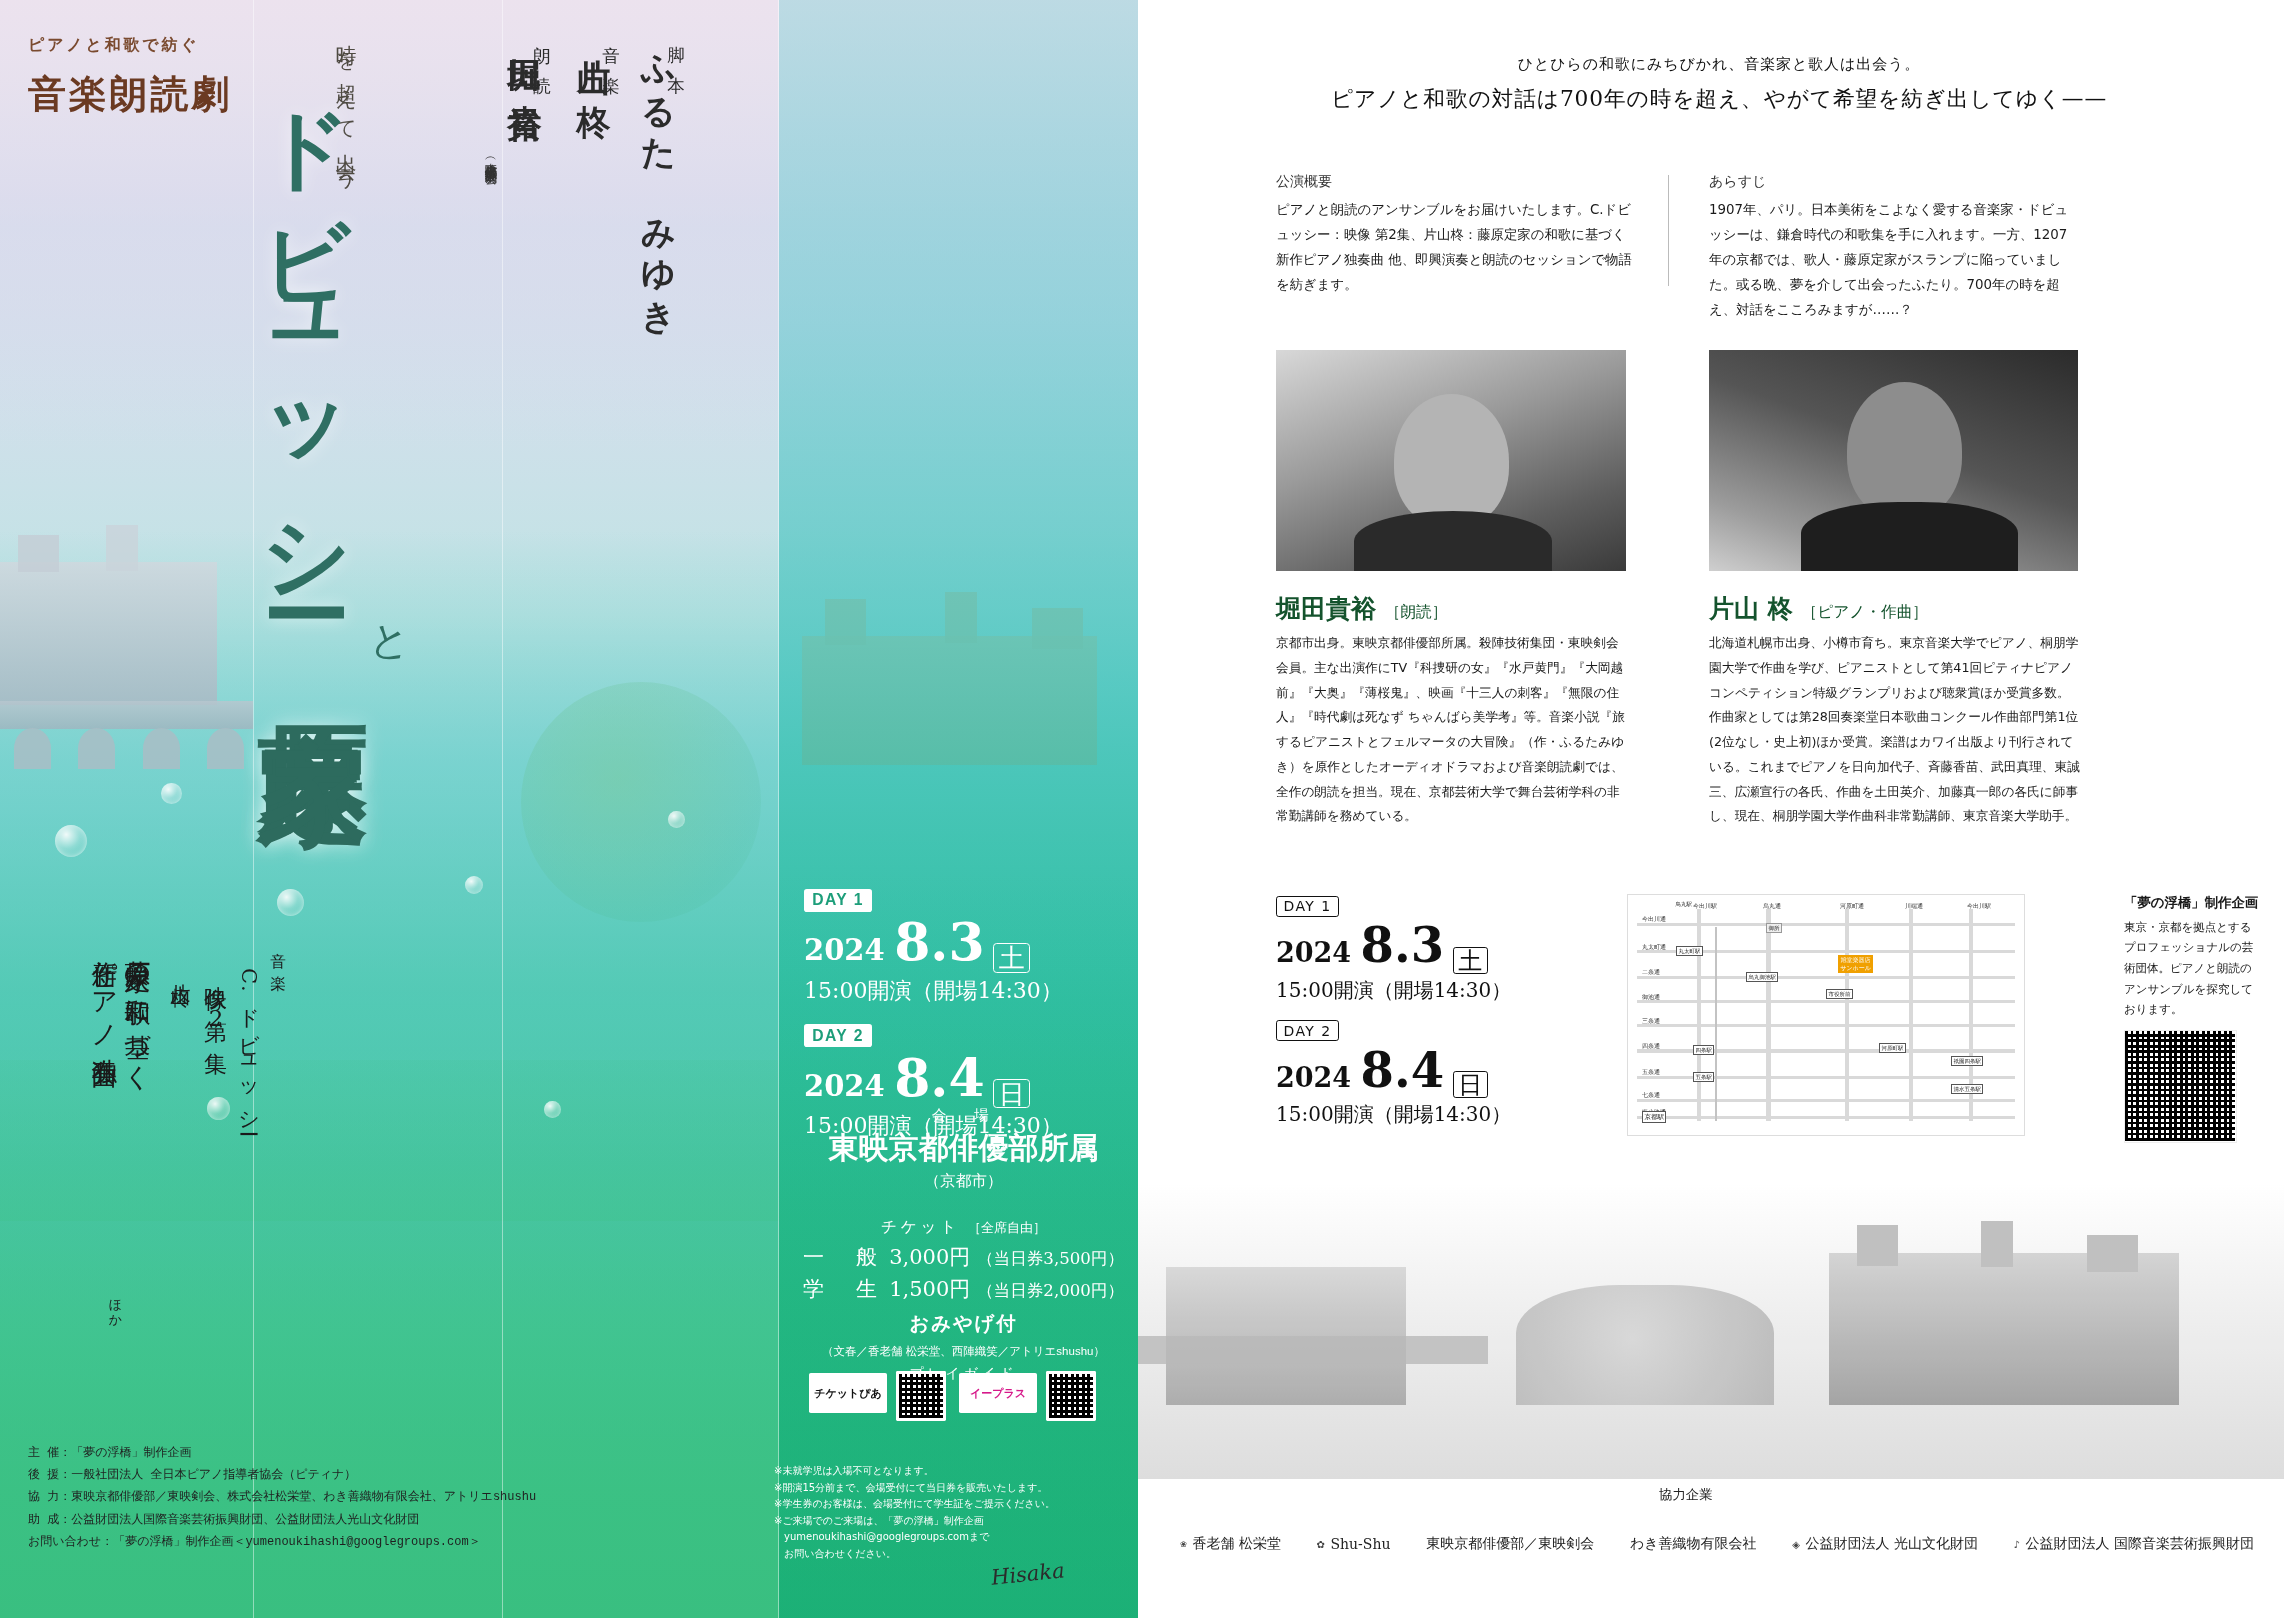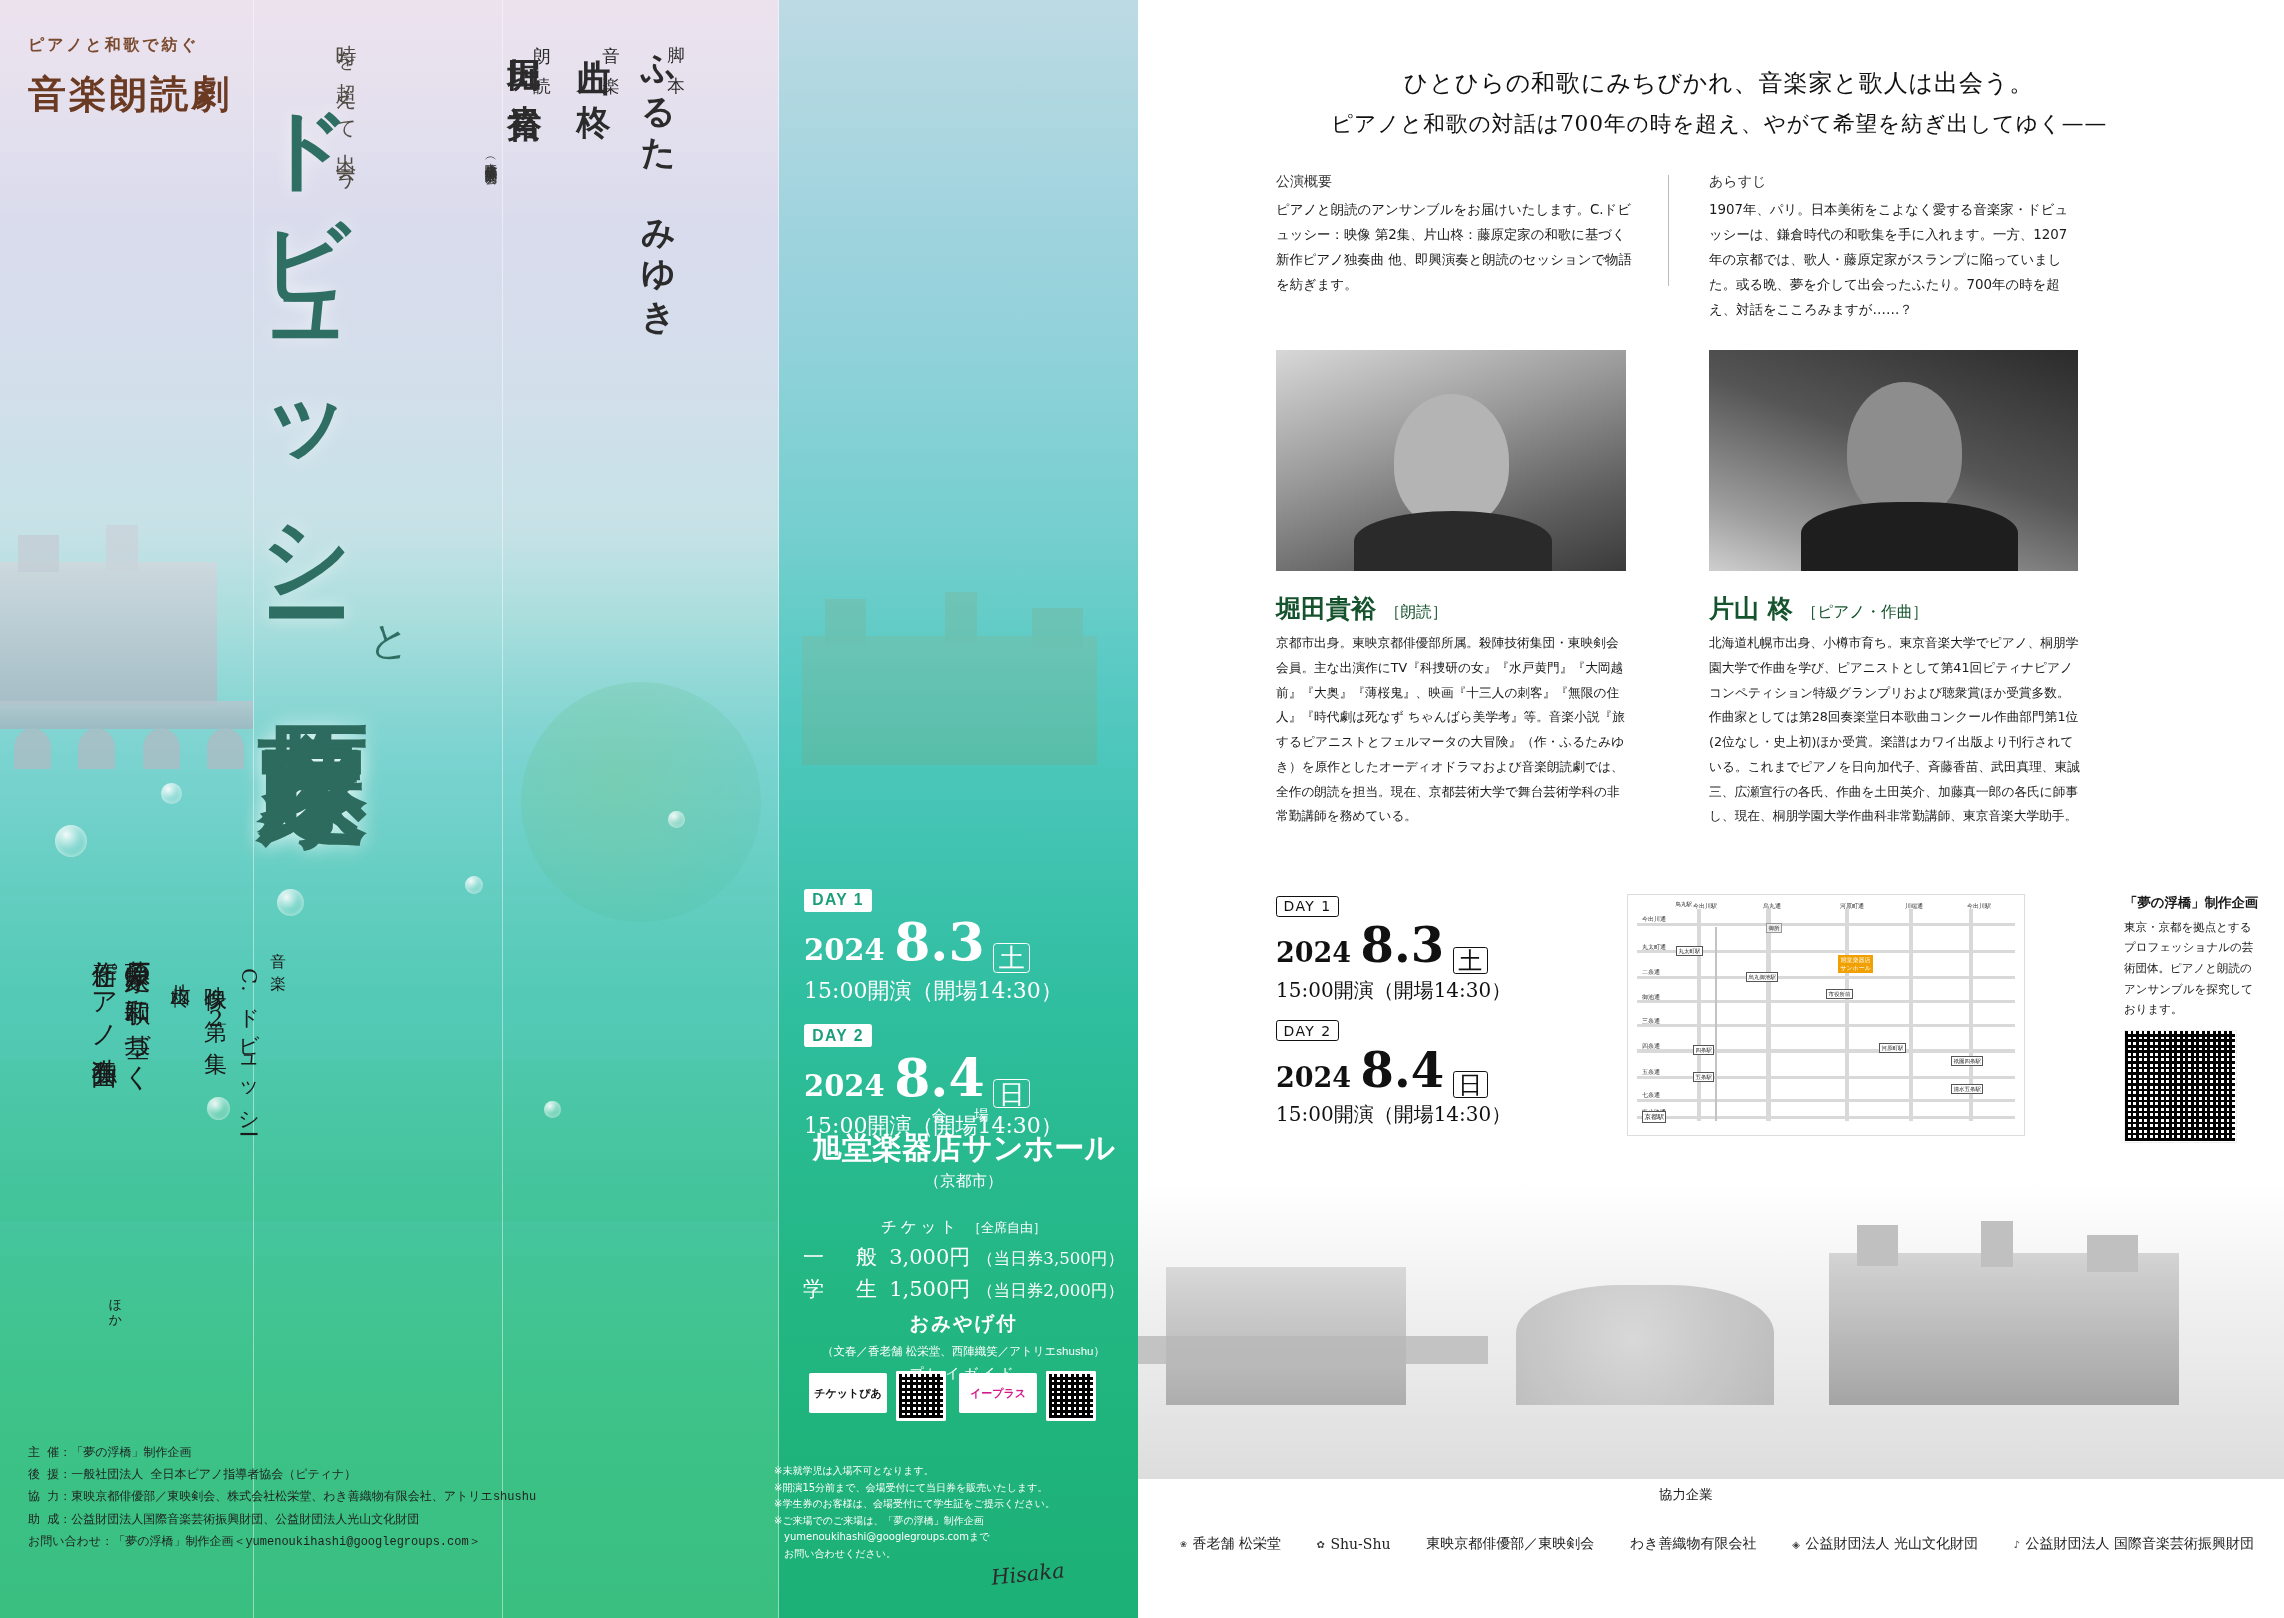--- a/index.html
+++ b/index.html
@@ -95,21 +95,21 @@
     background-blend-mode:multiply;}
   .qr-frame{position:absolute;background:#fff;padding:2.8px;border-radius:1.4px;}
 
   #notes{position:absolute;left:774px;top:1463px;width:343px;color:#fff;font-size:10px;line-height:1.65;font-family:"DejaVu Sans",sans-serif;}
   #sign{position:absolute;left:991px;top:1562px;font-size:21px;color:#2b2b2b;font-family:"DejaVu Serif",serif;font-style:italic;transform:rotate(-6deg);}
 
   
   #back{position:absolute;left:1138px;top:0;width:1146px;height:1618px;background:#ffffff;}
 
   #lead{position:absolute;left:166px;top:55px;width:830px;text-align:center;font-family:"DejaVu Serif",serif;color:#111;}
-  #lead .l1{font-size:24px;letter-spacing:0.9px;margin-top:12px;}
+  #lead .l1{font-size:15px;letter-spacing:0.9px;}
   #lead .l2{font-size:21.7px;letter-spacing:0.9px;margin-top:10px;}
 
   .colhd{font-size:14px;color:#333;font-family:"DejaVu Sans",sans-serif;}
   .coltxt{font-size:13.4px;line-height:1.85;color:#1a1a1a;font-family:"DejaVu Sans",sans-serif;}
   #gaiyou{position:absolute;left:138px;top:173px;width:359px;}
   #arasuji{position:absolute;left:571px;top:173px;width:369px;}
   #vrule{position:absolute;left:530px;top:175px;width:0.9px;height:111px;background:#bbb;}
 
   .photo{position:absolute;filter:grayscale(100%);}
   #photo1{left:138px;top:350px;width:350px;height:221px;
@@ -245,21 +245,21 @@
           <span class="yr">2024</span>
           <span class="bigdate" style="margin-left:7.4px;">8.4</span>
           <span class="dow" style="margin-left:6.5px;">日</span>
         </div>
         <div class="opentime" style="margin-top:2.8px;">15:00開演（開場14:30）</div>
       </div>
     </div>
 
     <div id="venue">
       <div class="hd">会　場</div>
-      <div class="nm">旭堂楽器店サンホール</div>
+      <div class="nm">東映京都俳優部所属</div>
       <div class="city">（京都市）</div>
     </div>
 
     <div id="tickets">
       <div class="hd">
         <span>チケット</span>
         <span style="font-size:13px;letter-spacing:0;">［全席自由］</span>
       </div>
       <div class="row">
         <span class="lab">一　般</span>

